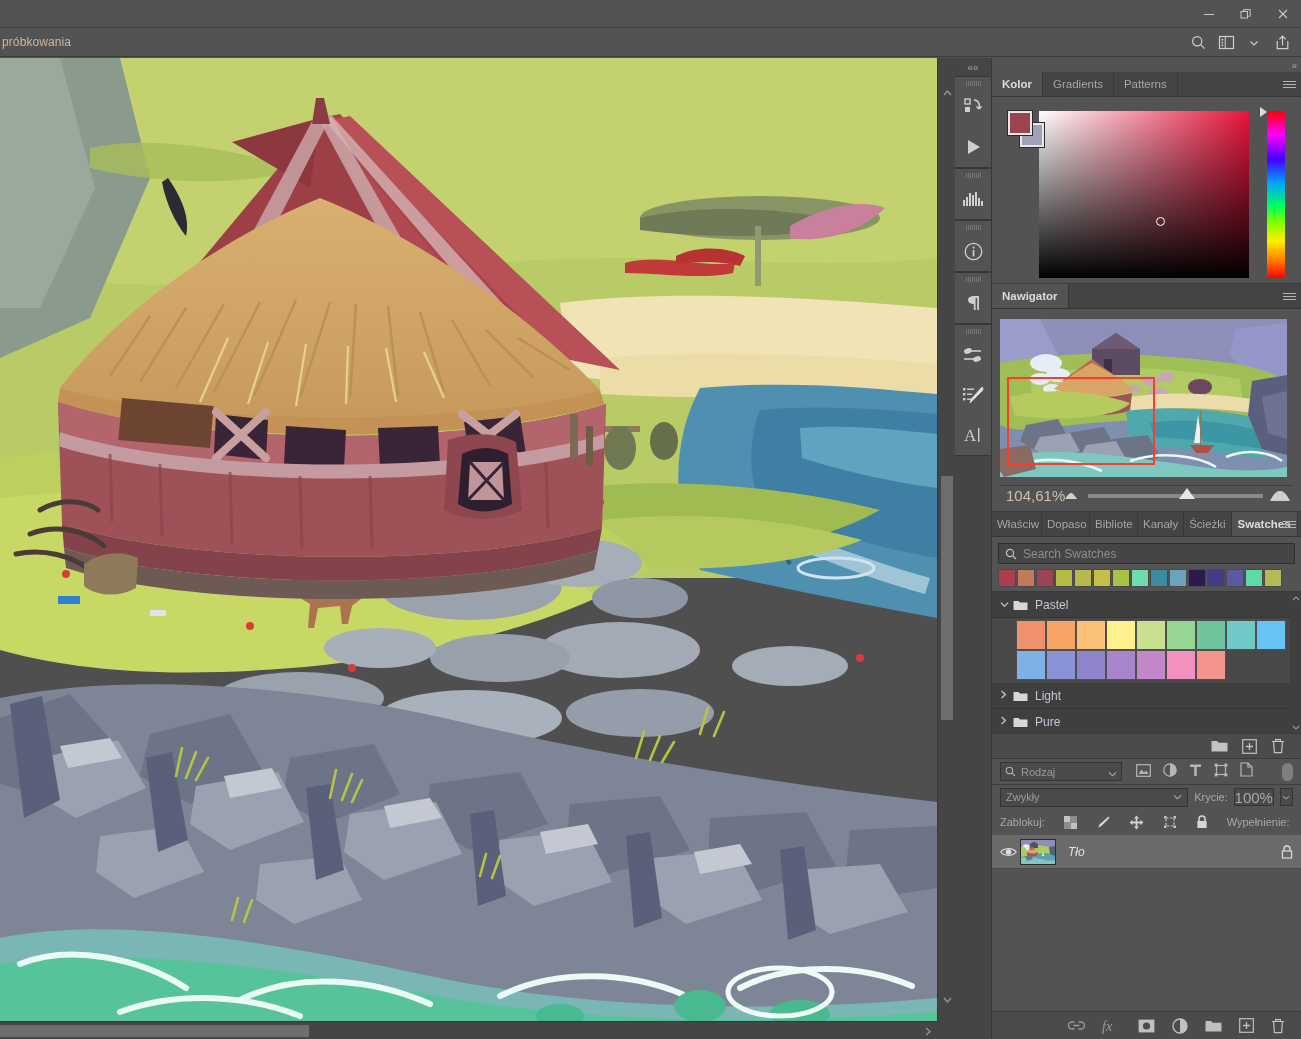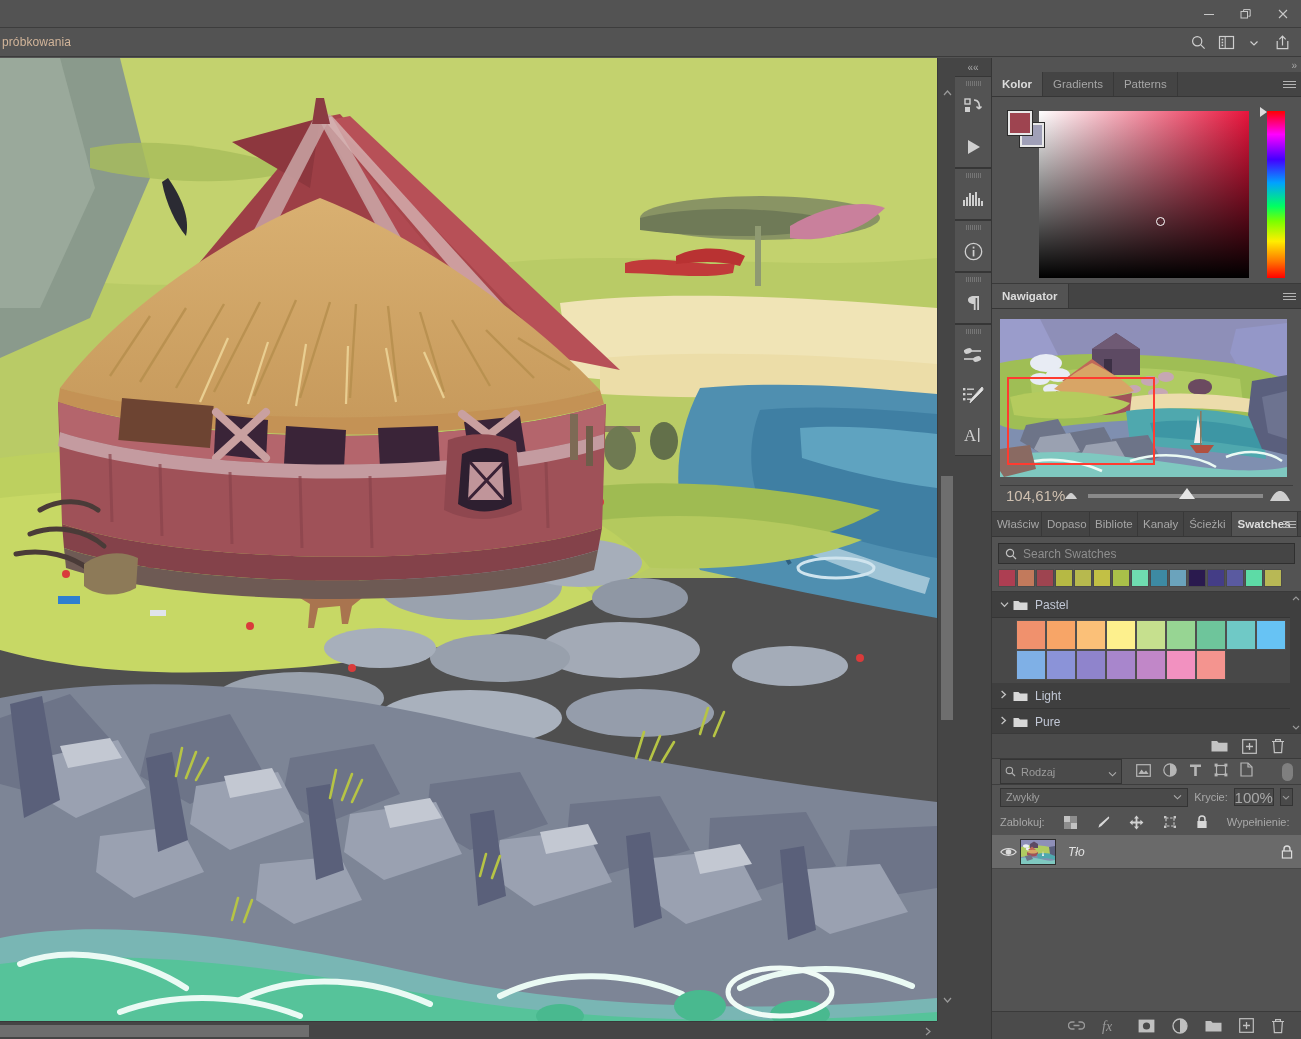--- a/index.html
+++ b/index.html
@@ -201,21 +201,21 @@
     height:25px; padding-right:16px; background:#4b4b4b; border-top:1px solid #3a3a3a;
   }
   .sw-footer .fbtn { color:#bdbdbd; display:flex; }
 
   
   .ly-filter {
     display:flex; align-items:center; height:26px; padding:0 8px; gap:8px;
     background:#535353; border-bottom:1px solid #3d3d3d;
   }
   .ly-kind {
-    display:flex; align-items:center; width:122px; height:25px;
+    display:flex; align-items:center; width:122px; height:19px;
     background:#4a4a4a; border:1px solid #343434; padding:0 4px; gap:5px;
   }
   .ly-kind .lbl { font-size:11px; color:#9b9b9b; flex:1; }
   .ly-filter-icons { display:flex; align-items:center; gap:12px; margin-left:6px; color:#b6b6b6; }
   .ly-toggle {
     margin-left:auto; width:11px; height:18px; background:#7f7f7f; border-radius:6px;
   }
   .ly-blend {
     display:flex; align-items:center; height:24px; padding:0 8px; gap:6px;
     background:#535353;

